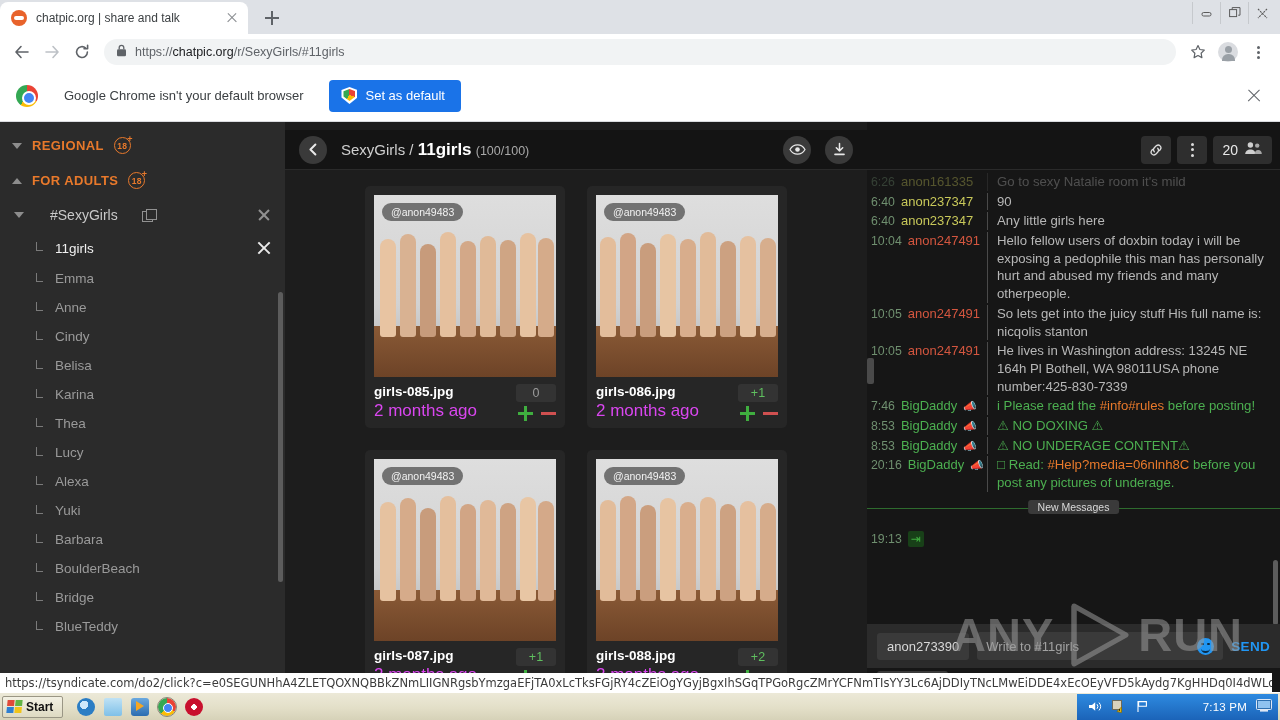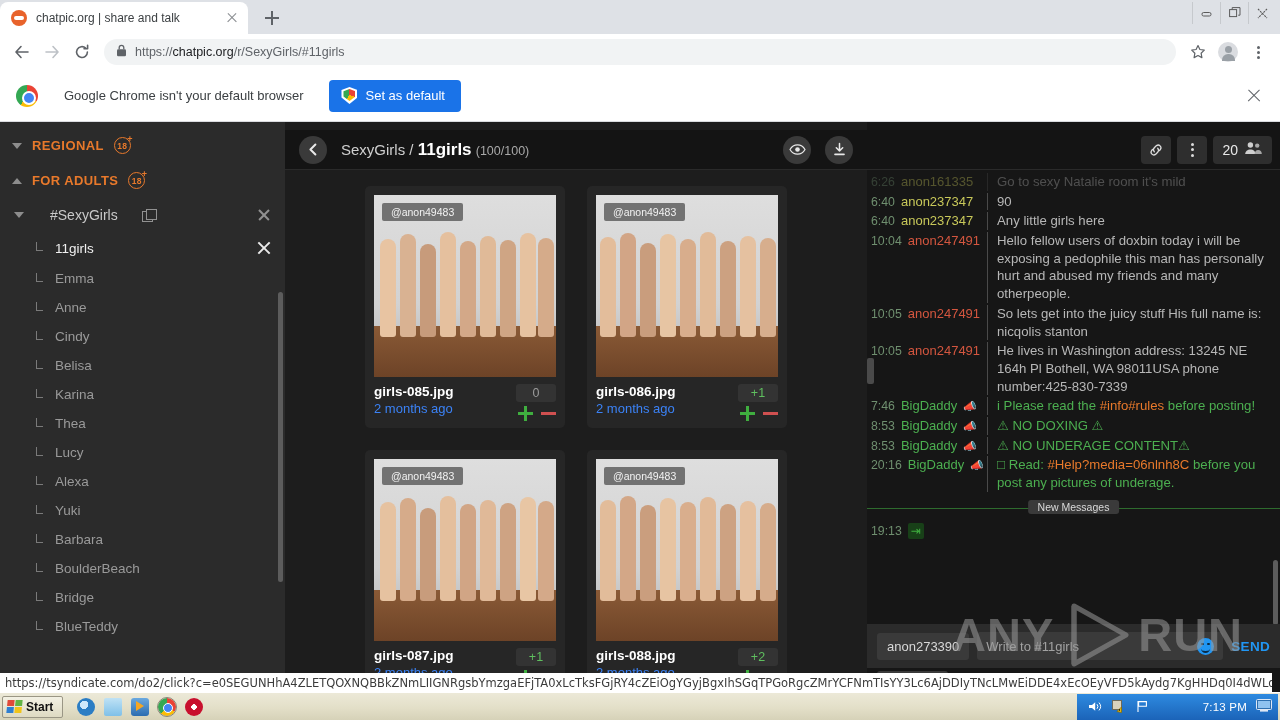--- a/index.html
+++ b/index.html
@@ -253,36 +253,36 @@
   .card {
     background: #262626; border-radius: 5px; padding: 9px 9px 7px 9px;
     width: 200px;
   }
   .thumb {
     width: 182px; height: 182px; position: relative; overflow: hidden;
     background: linear-gradient(#dedede 0%, #d2d2d2 60%, #c8c8c8 72%, #8a5a36 72%, #6d4327 100%);
   }
   .thumb .tag {
     position: absolute; left: 8px; top: 8px; background: rgba(90,90,90,.82);
-    color: #f2f2f2; font-size: 10.5px; padding: 3px 9px; border-radius: 2px;
+    color: #f2f2f2; font-size: 10.5px; padding: 3px 9px; border-radius: 9px;
     z-index: 3;
   }
   .figs { position: absolute; left: 0; right: 0; bottom: 22%; height: 64%; }
   .fig {
     position: absolute; bottom: 0; width: 16px;
     border-radius: 8px 8px 3px 3px;
   }
   .fig::before {
     content:""; position:absolute; left:50%; transform:translateX(-50%);
     top:-9px; width:9px; height:11px; border-radius:50%;
   }
   .meta { display: flex; align-items: flex-start; margin-top: 7px; }
   .meta-l { flex: 1; min-width: 0; }
   .fname { font-size: 13.5px; color: #fff; font-weight: bold; }
-  .fage { font-size: 13px; color: #3b82f6; margin-top: 2px; }
+  .fage { font-size: 17px; color: #d946ef; margin-top: 2px; }
   .meta-r { display: flex; flex-direction: column; align-items: flex-end; gap:4px; }
   .score {
     min-width: 40px; text-align: center; background: #333; border-radius: 3px;
     font-size: 12.5px; padding: 2px 7px; color: #9b9b9b;
   }
   .score.pos { color: #5fbf5f; }
   .votes { display: flex; gap: 8px; align-items:center; }
   .vote {
     width: 15px; height: 15px; position: relative;
   }
@@ -327,21 +327,21 @@
     color: #b7b7b7; word-wrap: break-word; min-width: 0;
   }
   .nick.yellow { color: #c9c95a; }
   .nick.red    { color: #d4563f; }
   .nick.green  { color: #4caf50; }
   .txt.green   { color: #4caf50; }
   .orange      { color: #e8792b; }
   .msg.faded { opacity: .35; }
   .megaphone { color:#4caf50; font-size: 11px; }
   .newmsg-bar {
-    position: relative; margin: 7px 0 6px; height: 16px;
+    position: relative; margin: 7px 0 14px; height: 16px;
   }
   .newmsg-bar::before {
     content:""; position:absolute; left:0; right:0; top:8px; height:1.5px;
     background:#2e6b2e;
   }
   .newmsg-bar span {
     position: absolute; left: 50%; transform: translateX(-50%); top: 0;
     background: #3a3a3a; color:#dadada; font-size: 10.5px; padding: 1px 10px;
     border-radius: 3px;
   }

